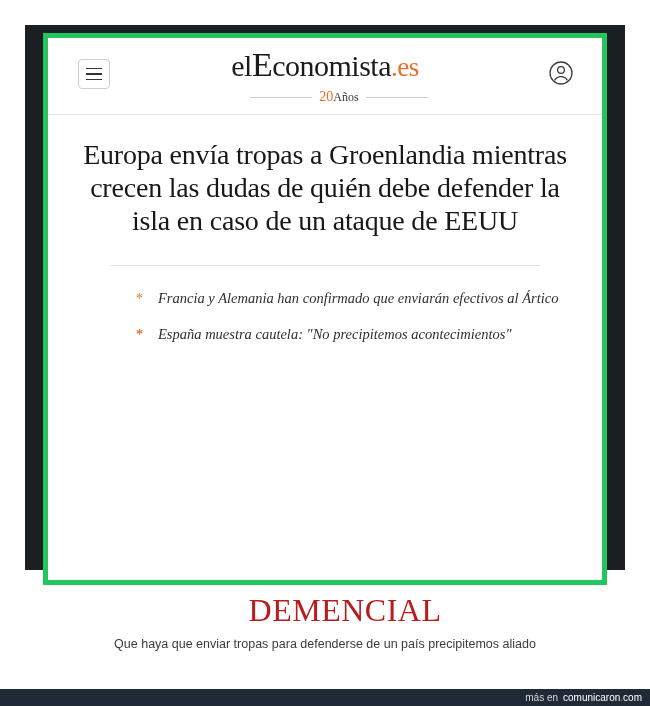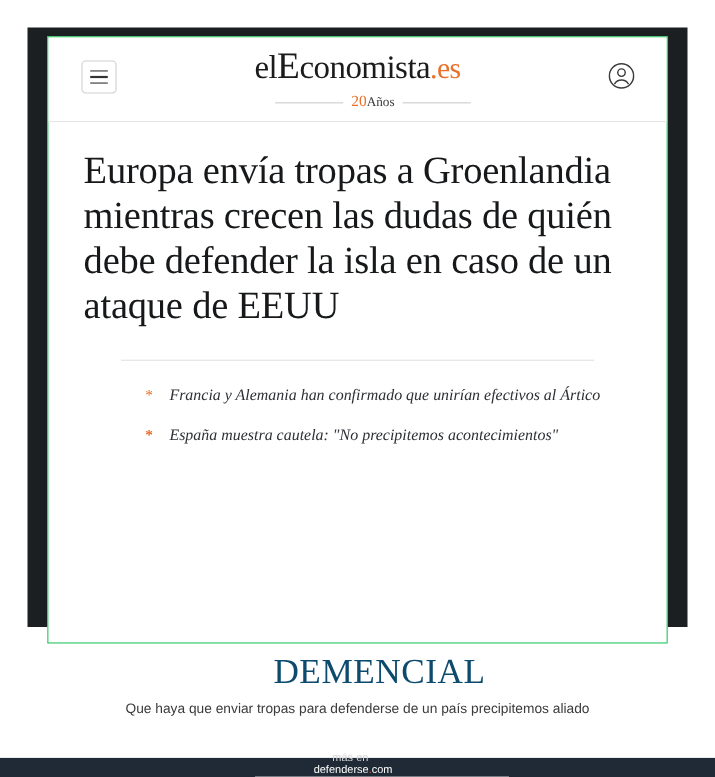--- a/index.html
+++ b/index.html
@@ -30,21 +30,21 @@
     background: #1c1f22;
     box-sizing: border-box;
   }
   .browser {
     position: absolute;
     left: 18px;
     top: 8px;
     width: 564px;
     height: 552px;
     background: #ffffff;
-    border: 1px solid #22c55e;
+    border: 5px solid #22c55e;
     box-sizing: border-box;
     overflow: hidden;
   }
   
   .site-header {
     position: relative;
     height: 76px;
     border-bottom: 1px solid #e6e6e6;
     background: #ffffff;
   }
@@ -123,23 +123,24 @@
     width: 26px;
     height: 26px;
     cursor: pointer;
   }
   
   .article {
     padding: 24px 32px 0 32px;
   }
   .headline {
     font-family: "Liberation Serif", serif;
-    font-size: 35px;
+    font-size: 28px;
     line-height: 1.17;
     color: #16181a;
+    text-align: center;
     margin: 0;
     font-weight: normal;
     letter-spacing: -0.2px;
   }
   .divider {
     margin: 28px auto 0 auto;
     width: 430px;
     height: 1px;
     background: #e2e2e2;
   }
@@ -169,21 +170,21 @@
   }
   
   .caption-title {
     position: absolute;
     left: 16px;
     right: 0;
     top: 592px;
     text-align: center;
     font-family: "Liberation Serif", serif;
     font-size: 32px;
-    color: #0c4a6e;
+    color: #b91c1c;
     letter-spacing: 0.5px;
     margin-left: 24px;
   }
   .caption-sub {
     position: absolute;
     left: 0;
     right: 0;
     top: 637px;
     text-align: center;
     font-family: "Liberation Sans", sans-serif;
@@ -196,21 +197,20 @@
     left: 0;
     right: 0;
     bottom: 0;
     height: 17px;
     background: #1f2a36;
     display: flex;
     align-items: center;
     justify-content: flex-end;
     padding-right: 8px;
     box-sizing: border-box;
-    flex-direction: column;
   }
   .footer .mas {
     font-size: 10px;
     color: #d8d8d8;
     margin-right: 5px;
   }
   .footer .brandlink {
     font-size: 10px;
     color: #ffffff;
   }
@@ -253,36 +253,36 @@
           </svg>
         </div>
       </div>
 
       <div class="article">
         <h1 class="headline">Europa envía tropas a Groenlandia mientras crecen las dudas de quién debe defender la isla en caso de un ataque de EEUU</h1>
         <div class="divider"></div>
         <ul class="bullets">
           <li>
             <span class="ast">*</span>
-            <span>Francia y Alemania han confirmado que unirían efectivos al Ártico</span>
+            <span>Francia y Alemania han confirmado que enviarán efectivos al Ártico</span>
           </li>
           <li>
             <span class="ast">*</span>
           </li>
           <li>
             <span class="ast">*</span>
             <span>España muestra cautela: "No precipitemos acontecimientos"</span>
           </li>
         </ul>
       </div>
 
     </div>
   </div>
 
   <div class="caption-title">DEMENCIAL</div>
   <div class="caption-sub">Que haya que enviar tropas para defenderse de un país precipitemos aliado</div>
 
   <div class="footer">
     <span class="mas">más en</span>
-    <span class="brandlink"><span>defenderse</span><span class="dot">.</span><span>com</span></span>
+    <span class="brandlink"><span>comunicaron</span><span class="dot">.</span><span>com</span></span>
   </div>
 
 </div>
 
 </body></html>

